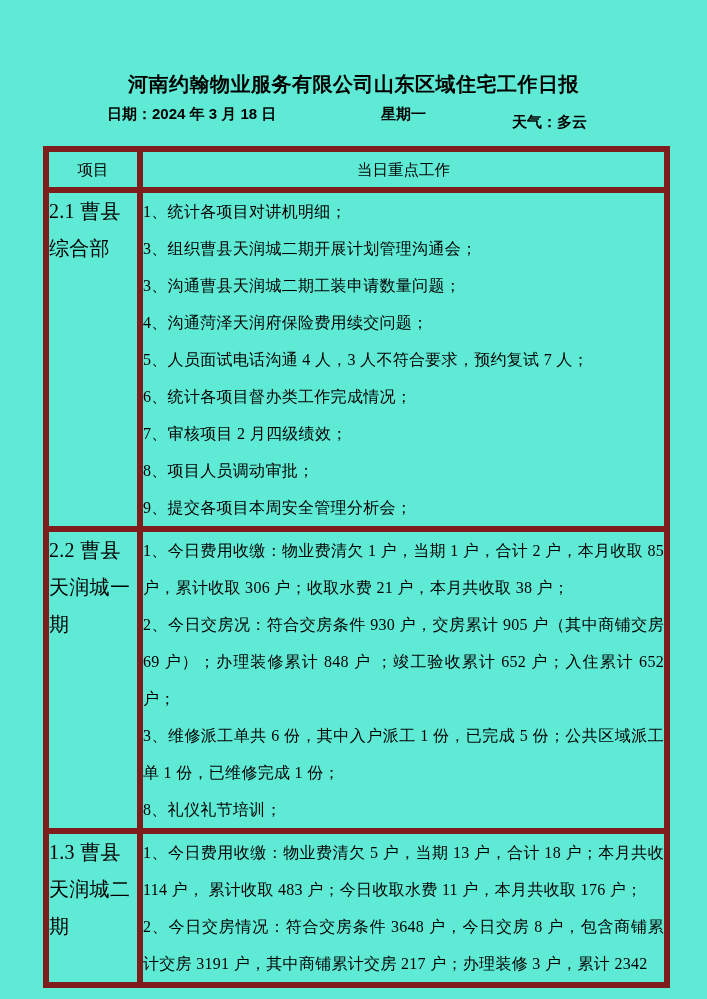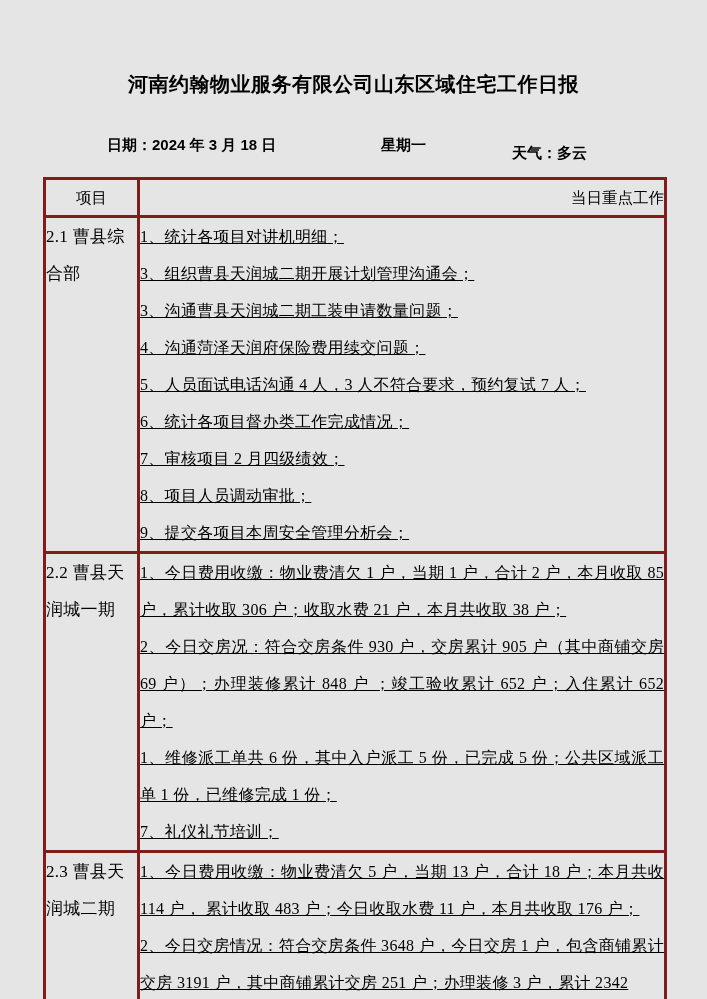--- a/index.html
+++ b/index.html
@@ -9,82 +9,81 @@
     width: 707px;
     height: 999px;
     overflow: hidden;
     font-family: "Liberation Serif", "DejaVu Serif", serif;
     color: #000000;
   }
   .page {
     position: relative;
     width: 707px;
     height: 999px;
-    background: #e5e5e5;
+    background: #5eead4;
   }
   .doc-title {
     padding-top: 70px;
     text-align: center;
     font-family: "Liberation Sans", "DejaVu Sans", sans-serif;
     font-weight: bold;
     font-size: 20px;
     line-height: 28px;
     letter-spacing: 0.5px;
   }
   .date-line {
     position: relative;
     height: 22px;
-    margin-top: 36px;
+    margin-top: 5px;
     font-family: "Liberation Sans", "DejaVu Sans", sans-serif;
     font-weight: bold;
     font-size: 15px;
     line-height: 22px;
   }
   .date-line .date-field   { position: absolute; left: 107px; top: 0; }
   .date-line .weekday-field{ position: absolute; left: 381px; top: 0; }
   .date-line .weather-field{ position: absolute; left: 512px; top: 8px; }
 
   table.report-table {
     border-collapse: collapse;
     table-layout: fixed;
     width: 621px;
     margin: 21px 0 0 43px;
   }
   table.report-table col.col-project { width: 94px; }
   table.report-table col.col-work    { width: 527px; }
   table.report-table td, table.report-table th {
-    border: 3px solid #7f1d1d;
+    border: 6px solid #7f1d1d;
     padding: 0;
     vertical-align: top;
     font-weight: normal;
   }
   tr.header-row { height: 35px; }
   tr.header-row th {
     font-size: 15.5px;
     line-height: 35px;
     white-space: nowrap;
   }
   th.project-header { text-align: center; }
-  th.work-header    { text-align: right; padding-left: 122px; margin-left: 44px; }
+  th.work-header    { text-align: center; padding-left: 122px; margin-left: 44px; }
 
   tbody tr:nth-child(1) { height: 332px; }
   tbody tr:nth-child(2) { height: 297px; }
   tbody tr:nth-child(3) { height: 150px; }
 
   td.project-cell {
     vertical-align: middle;
-    font-size: 17px;
+    font-size: 20px;
     line-height: 37px;
     padding: 0 4px 0 7px;
     letter-spacing: 0.3px;
   }
   td.work-cell {
     padding: 1px 8px 0 5px;
     overflow: hidden;
-    text-decoration: underline;
   }
   td.work-cell p.work-item {
     margin: 0;
     font-size: 16px;
     line-height: 37px;
     letter-spacing: 0.3px;
     text-align: justify;
   }
 </style>
 </head>
@@ -124,27 +123,27 @@
             <p class="work-item">7、审核项目 2 月四级绩效；</p>
             <p class="work-item">8、项目人员调动审批；</p>
             <p class="work-item">9、提交各项目本周安全管理分析会；</p>
           </td>
         </tr>
         <tr>
           <td class="project-cell">2.2 曹县天润城一期</td>
           <td class="work-cell">
             <p class="work-item">1、今日费用收缴：物业费清欠 1 户，当期 1 户，合计 2 户，本月收取 85 户，累计收取 306 户；收取水费 21 户，本月共收取 38 户；</p>
             <p class="work-item">2、今日交房况：符合交房条件 930 户，交房累计 905 户（其中商铺交房 69 户）；办理装修累计 848 户 ；竣工验收累计 652 户；入住累计 652 户；</p>
-            <p class="work-item">1、维修派工单共 6 份，其中入户派工 5 份，已完成 5 份；公共区域派工单 1 份，已维修完成 1 份；</p>
-            <p class="work-item">7、礼仪礼节培训；</p>
+            <p class="work-item">3、维修派工单共 6 份，其中入户派工 1 份，已完成 5 份；公共区域派工单 1 份，已维修完成 1 份；</p>
+            <p class="work-item">8、礼仪礼节培训；</p>
           </td>
         </tr>
         <tr>
-          <td class="project-cell">2.3 曹县天润城二期</td>
+          <td class="project-cell">1.3 曹县天润城二期</td>
           <td class="work-cell">
             <p class="work-item">1、今日费用收缴：物业费清欠 5 户，当期 13 户，合计 18 户；本月共收 114 户， 累计收取 483 户；今日收取水费 11 户，本月共收取 176 户；</p>
-            <p class="work-item">2、今日交房情况：符合交房条件 3648 户，今日交房 1 户，包含商铺累计交房 3191 户，其中商铺累计交房 251 户；办理装修 3 户，累计 2342</p>
+            <p class="work-item">2、今日交房情况：符合交房条件 3648 户，今日交房 8 户，包含商铺累计交房 3191 户，其中商铺累计交房 217 户；办理装修 3 户，累计 2342</p>
           </td>
         </tr>
       </tbody>
   </table>
 
 </div>
 
 </body></html>

